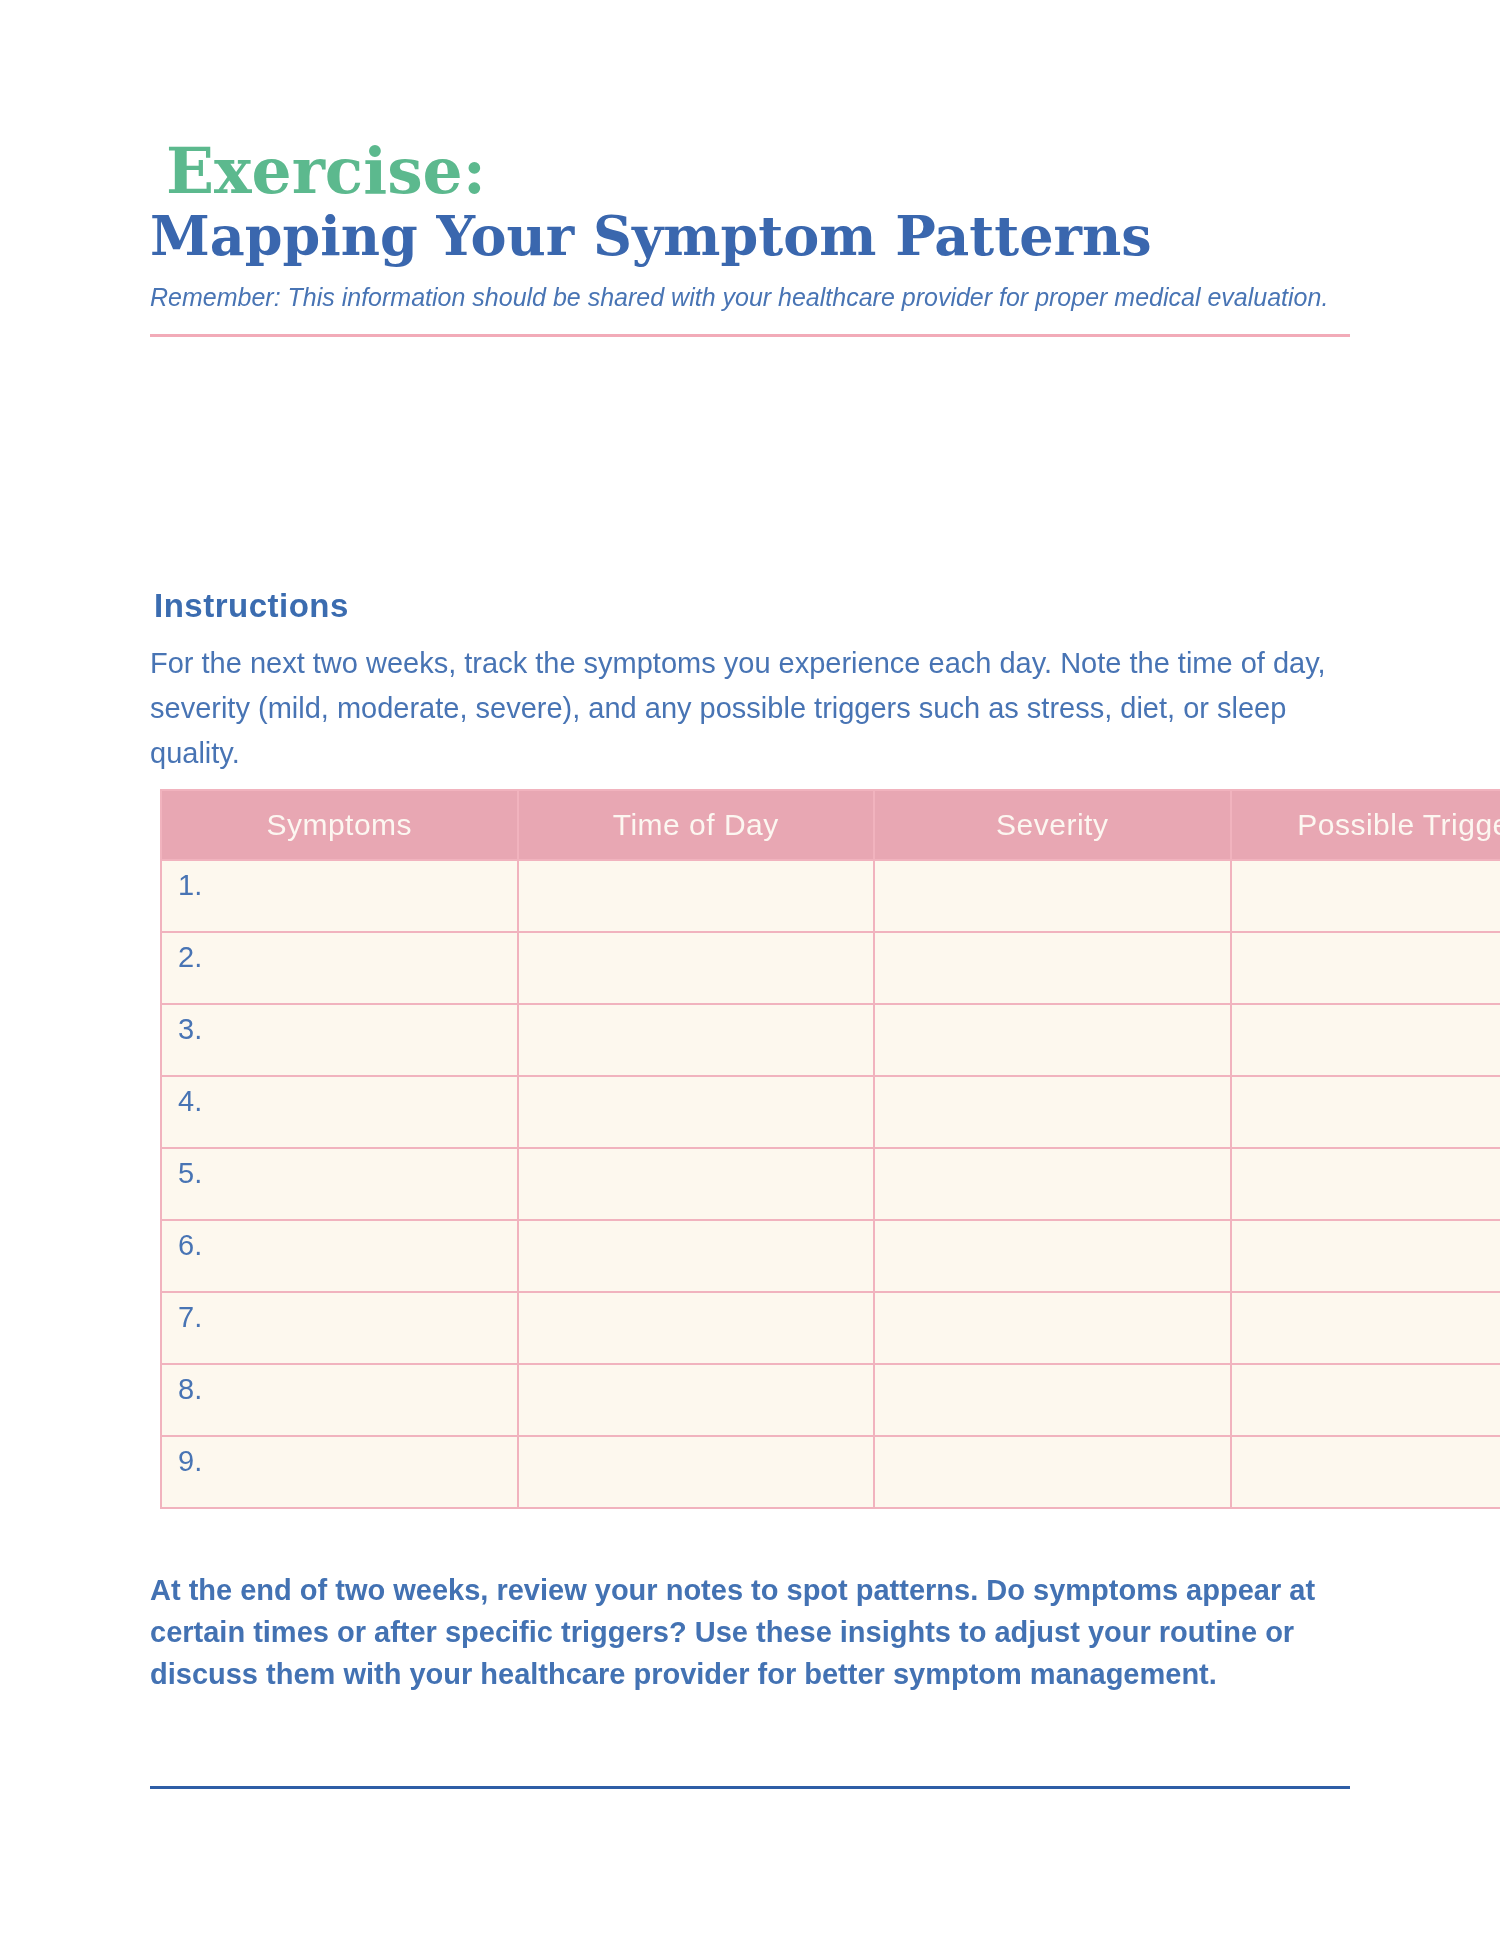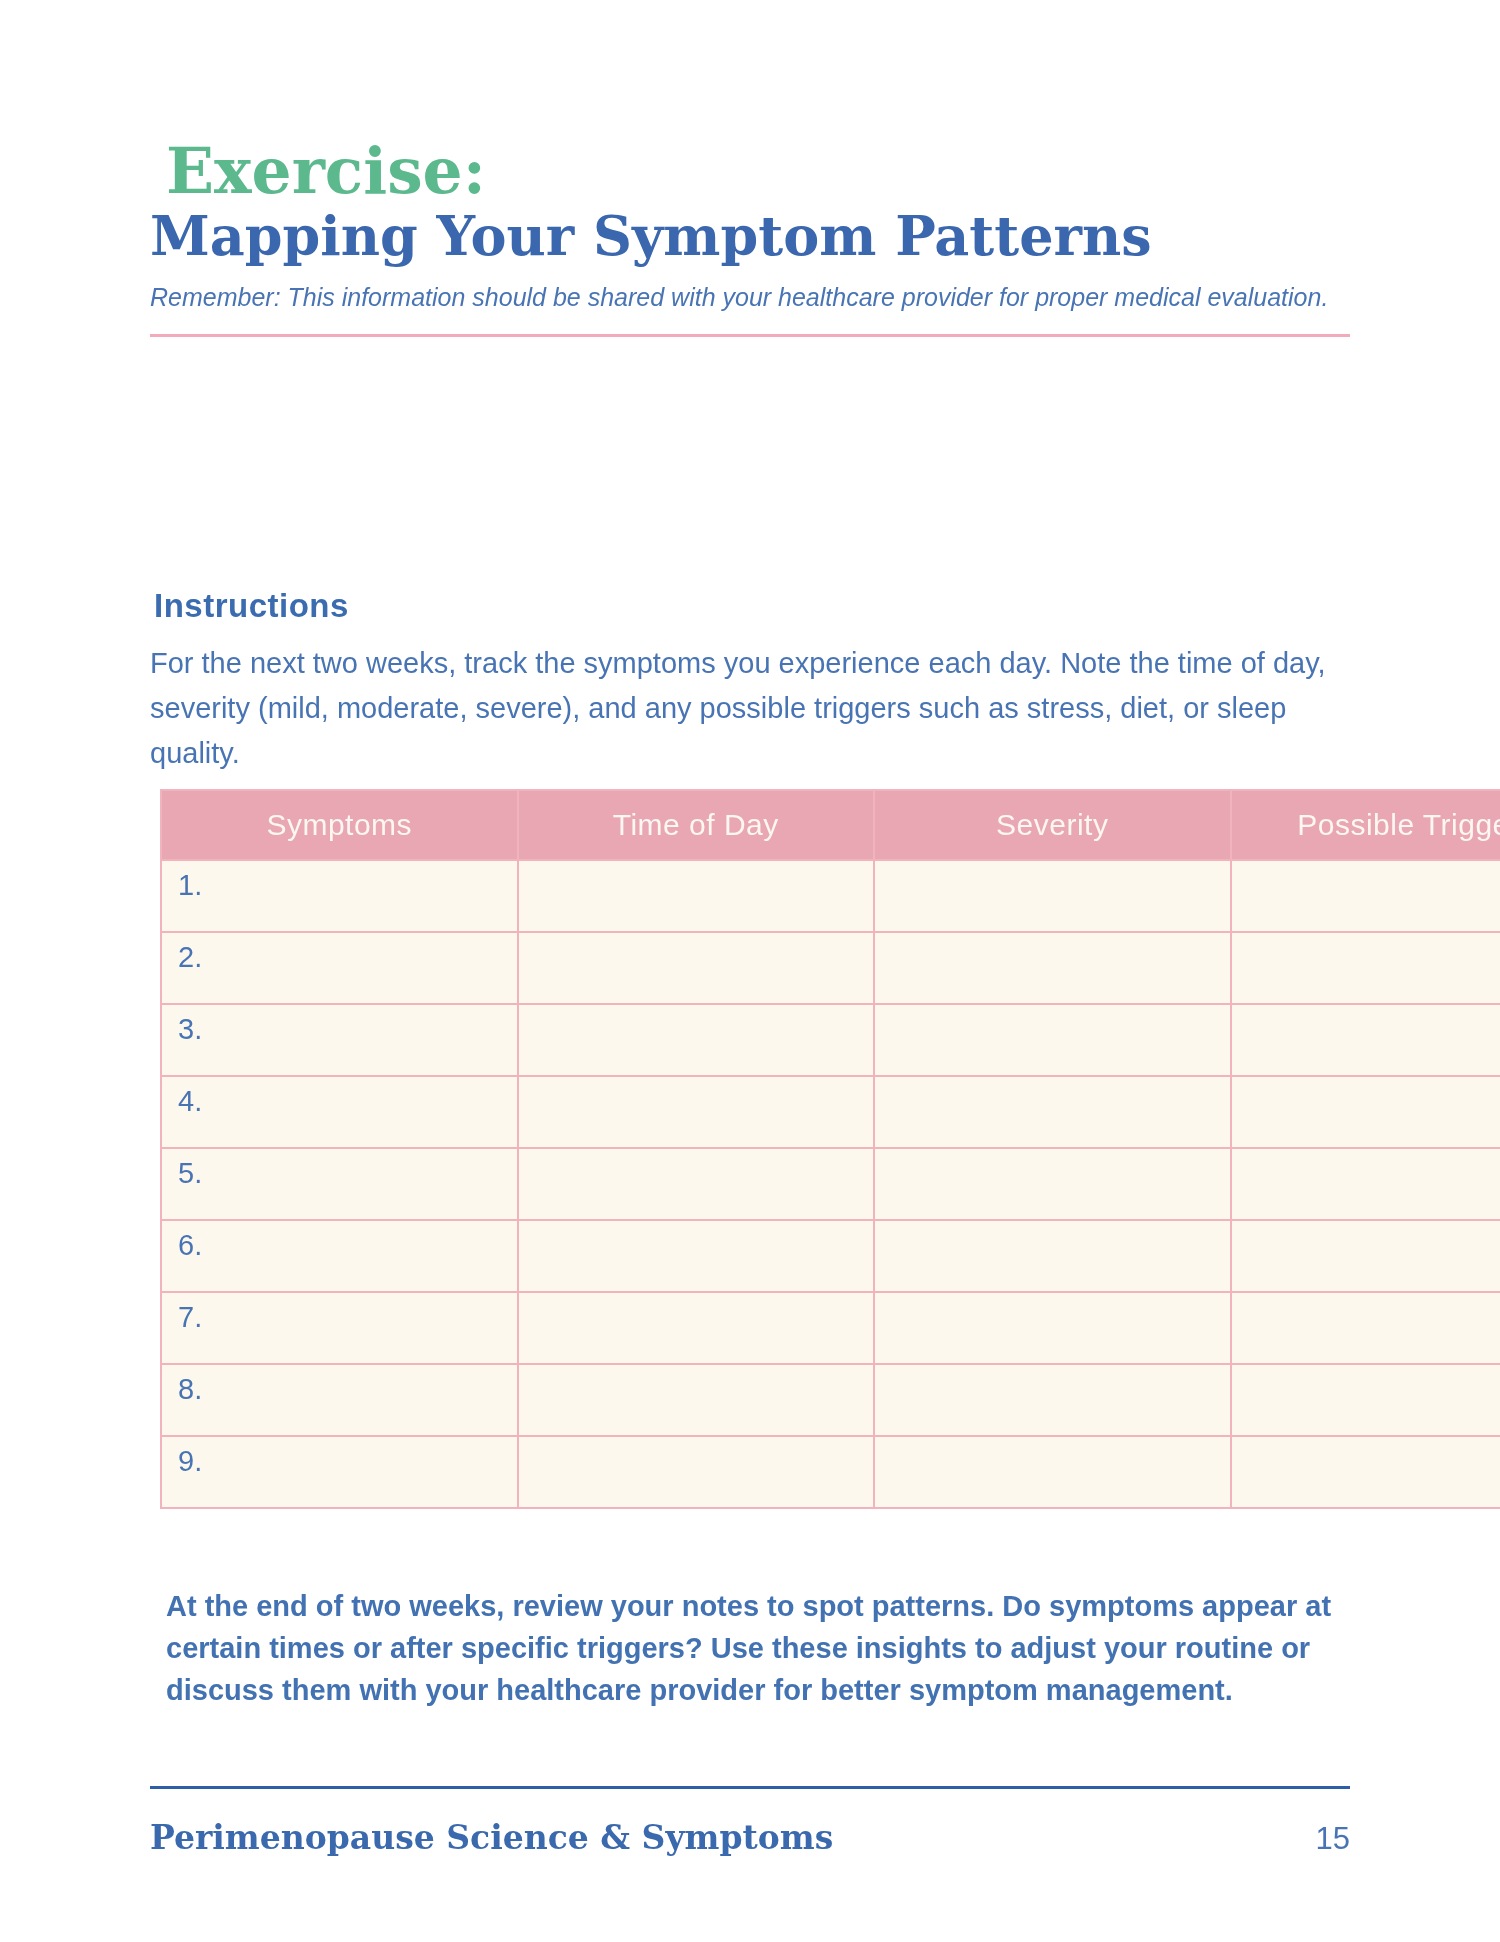--- a/index.html
+++ b/index.html
@@ -48,21 +48,21 @@
     border:2px solid var(--cell-border,#F1B3BE); letter-spacing:0.5px;
   }
   table.tracker td {
     background:var(--cell-cream,#FDF8EE);
     border:2px solid var(--cell-border,#F1B3BE);
     height:62px; vertical-align:top; text-align:left;
     font-size:29px; color:var(--body-blue,#4874B4);
     padding:8px 4px 0 16px;
   }
   .conclusion {
-    position:absolute; left:150px; top:1569px; margin:16px; width:1225px;
+    position:absolute; left:150px; top:1569px; margin:0; width:1225px;
     font-size:29px; font-weight:700; line-height:42px; color:var(--bold-blue,#4372B3);
   }
   .footer-rule {
     position:absolute; left:150px; top:1786px; width:1200px; height:0;
     border-top:3px solid var(--footer-line,#2E5EA6);
   }
   .footer {
     position:absolute; left:150px; top:1818px; width:1200px;
     display:flex; justify-content:space-between; align-items:baseline;
   }
@@ -151,18 +151,14 @@
         <td></td>
         <td></td>
         <td></td>
       </tr>
     </tbody>
   </table>
 
   <p class="conclusion">At the end of two weeks, review your notes to spot patterns. Do symptoms appear at certain times or after specific triggers? Use these insights to adjust your routine or discuss them with your healthcare provider for better symptom management.</p>
 
   <div class="footer-rule"></div>
-  <div class="footer">
-    <span class="book-title">Perimenopause Science &amp; Symptoms</span>
-    <span class="page-number">15</span>
-  </div>
 
 </div>
 
 </body></html>

